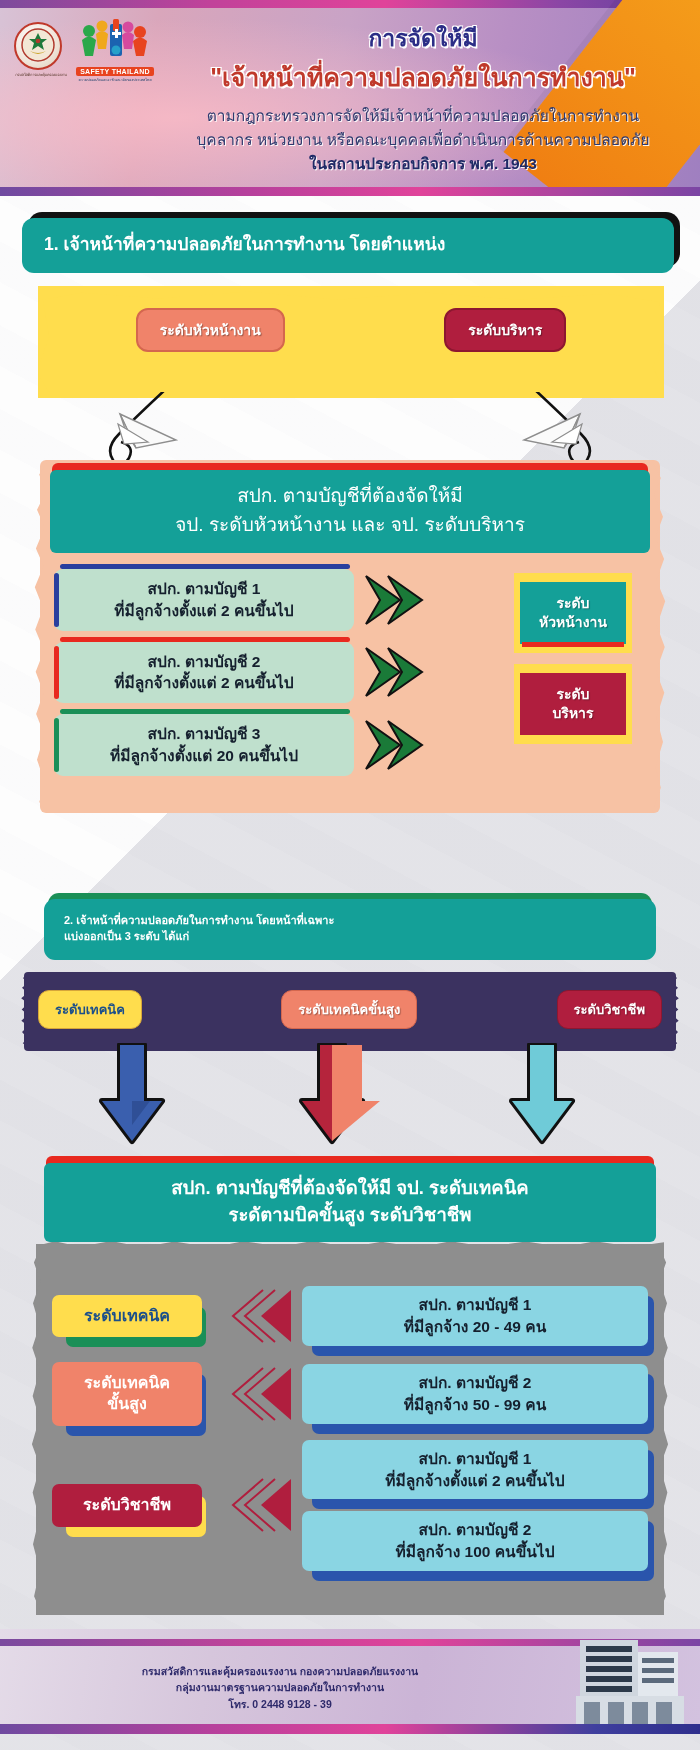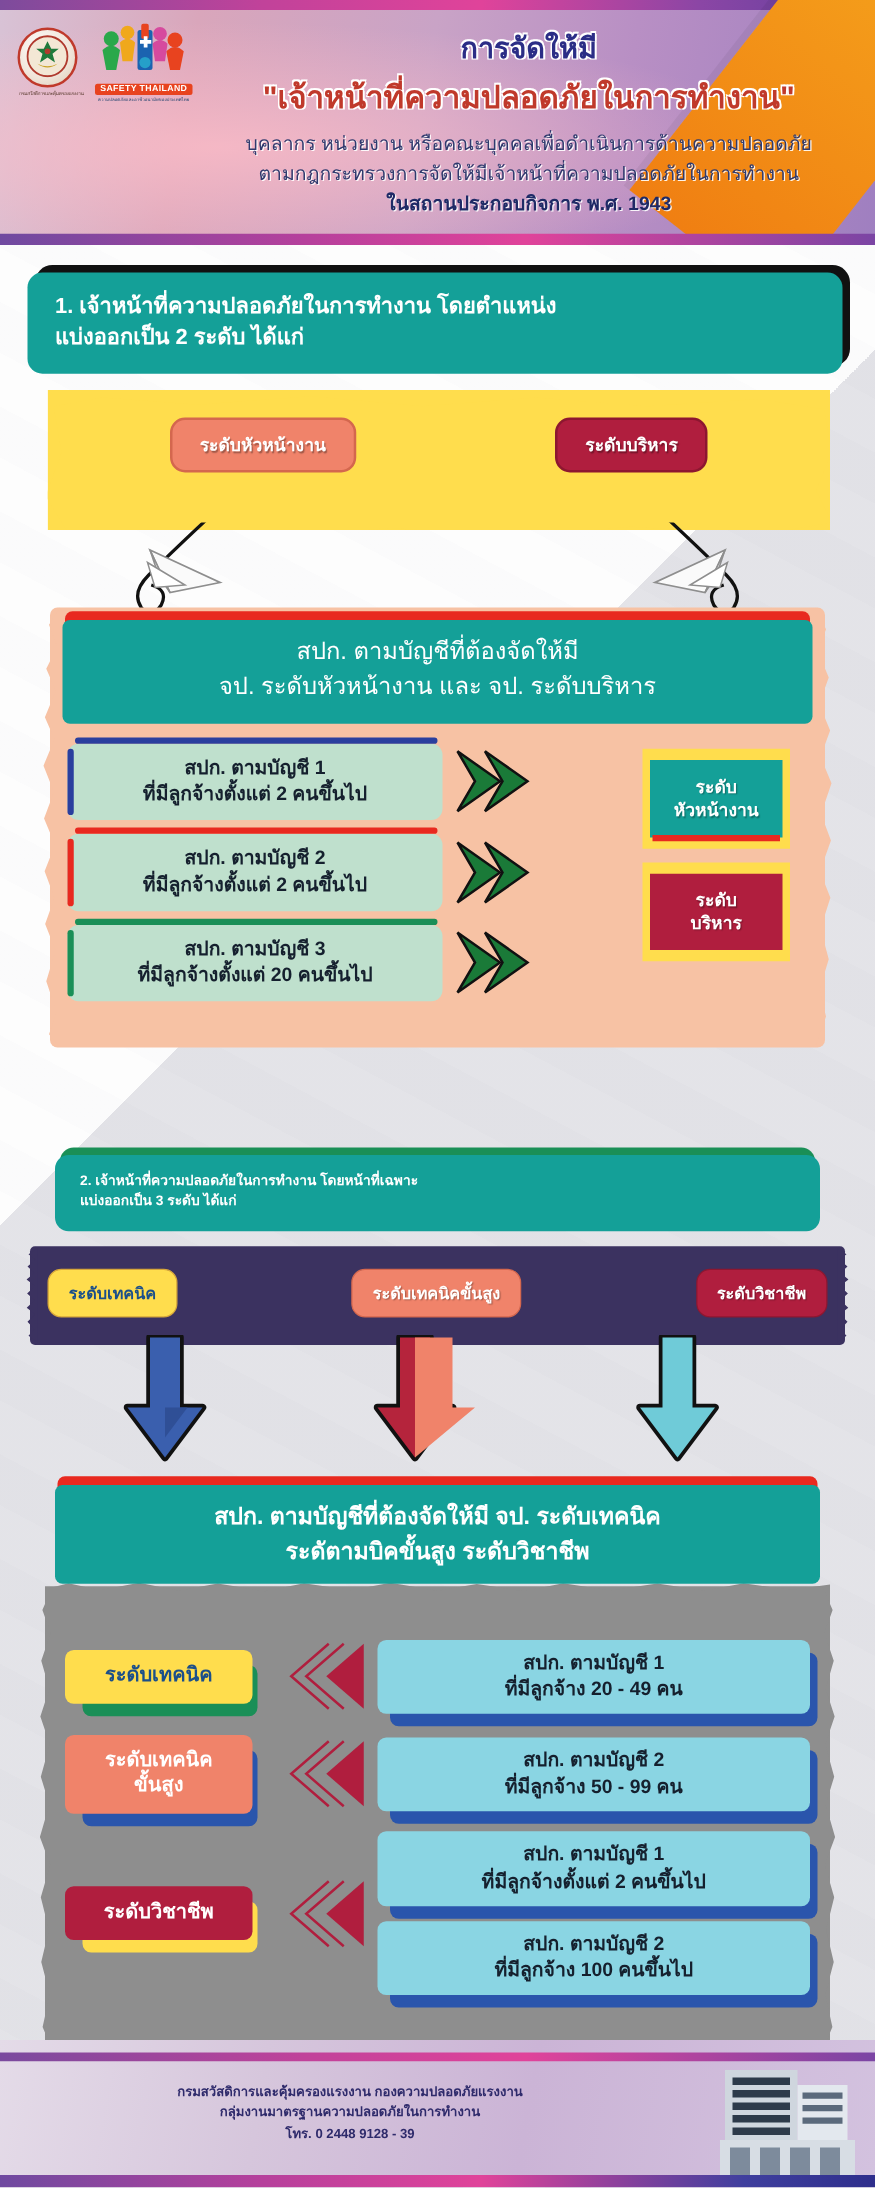--- a/index.html
+++ b/index.html
@@ -194,21 +194,21 @@
   .gcards { flex:1; }
   .gcard { position:relative; margin-bottom:12px; }
   .gcard:last-child { margin-bottom:0; }
   .gcard .shadow { position:absolute; left:10px; top:10px; right:-6px; bottom:-10px;
     background:#2a55ac; border-radius:7px; }
   .gcard .face { position:relative; background:#8ad5e3; border-radius:7px;
     padding:8px 8px; text-align:center; }
   .gcard .face div { font-size:15.5px; font-weight:bold; color:#15202e; line-height:1.4; }
 
   
-  .footer { position:absolute; left:0; bottom:0; width:100%; height:118px; overflow:hidden;
+  .footer { position:absolute; left:0; bottom:16px; width:100%; height:105px; overflow:hidden;
     background:linear-gradient(100deg,#e4dbe8 0%,#d6c6dc 30%,#cbb4d6 60%,#d3c2df 100%);padding-left:28px; }
   .ftopbar { position:absolute; left:0; top:10px; width:100%; height:7px;
     background:linear-gradient(90deg,#7a4a9e,#c1429a 35%,#e0439a 60%,#7b45a4); }
   .fbotbar { position:absolute; left:0; bottom:0; width:100%; height:10px;
     background:linear-gradient(90deg,#6f4aa0,#b6409c 30%,#e0439a 55%,#3f3f9e 85%,#2e2e8c); }
   .ftxt { position:absolute; left:0; right:140px; top:34px; text-align:center;
     color:#2e2a6b; font-size:10.5px; line-height:1.55; font-weight:bold; }
   .fbuilding { position:absolute; right:10px; bottom:10px; width:120px; height:92px; }
 </style>
 </head>
@@ -254,34 +254,33 @@
         </svg>
       </div>
       <div class="safety-word">SAFETY THAILAND</div>
       <div class="safety-sub">ความปลอดภัยและอาชีวอนามัยของประเทศไทย</div>
     </div>
 
     <div class="hdr-text">
       <div class="h-line1">การจัดให้มี</div>
       <div class="h-line2">"เจ้าหน้าที่ความปลอดภัยในการทำงาน"</div>
       <div class="h-sub">
+        <div>ตามกฎกระทรวงการจัดให้มีเจ้าหน้าที่ความปลอดภัยในการทำงาน</div>
         <div>บุคลากร หน่วยงาน หรือคณะบุคคลเพื่อดำเนินการด้านความปลอดภัย</div>
-        <div>ตามกฎกระทรวงการจัดให้มีเจ้าหน้าที่ความปลอดภัยในการทำงาน</div>
         <div class="yr">ในสถานประกอบกิจการ พ.ศ. 1943</div>
       </div>
     </div>
     <div class="hdr-bottombar"></div>
   </div>
 
   <div class="sec1">
 
     <div class="blackcard">
       <div class="tealbar">
         <div class="tealbar-txt">1. เจ้าหน้าที่ความปลอดภัยในการทำงาน โดยตำแหน่ง</div>
-        <div class="tealbar-txt">แบ่งออกเป็น 2 ระดับ ได้แก่</div>
       </div>
     </div>
 
     <div class="yellowblob">
       <div class="blob-inner">
         <div class="pillA">ระดับหัวหน้างาน</div>
         <div class="pillB">ระดับบริหาร</div>
       </div>
     </div>
 

